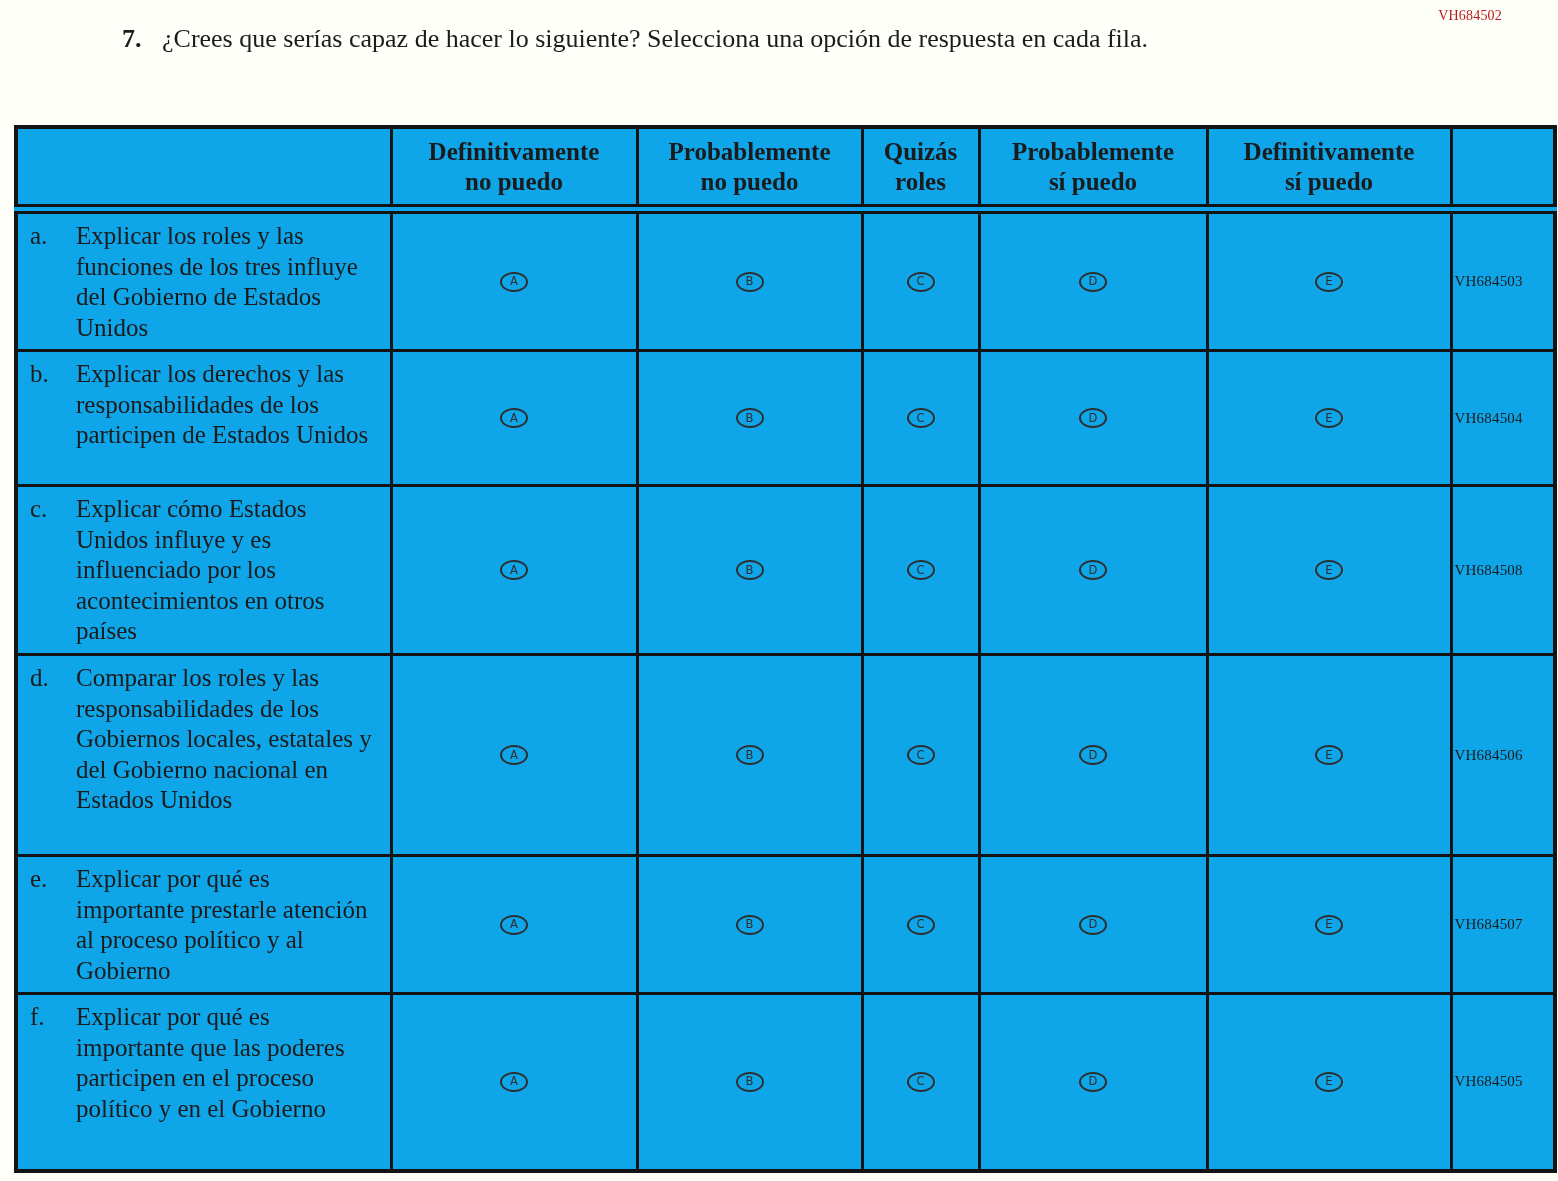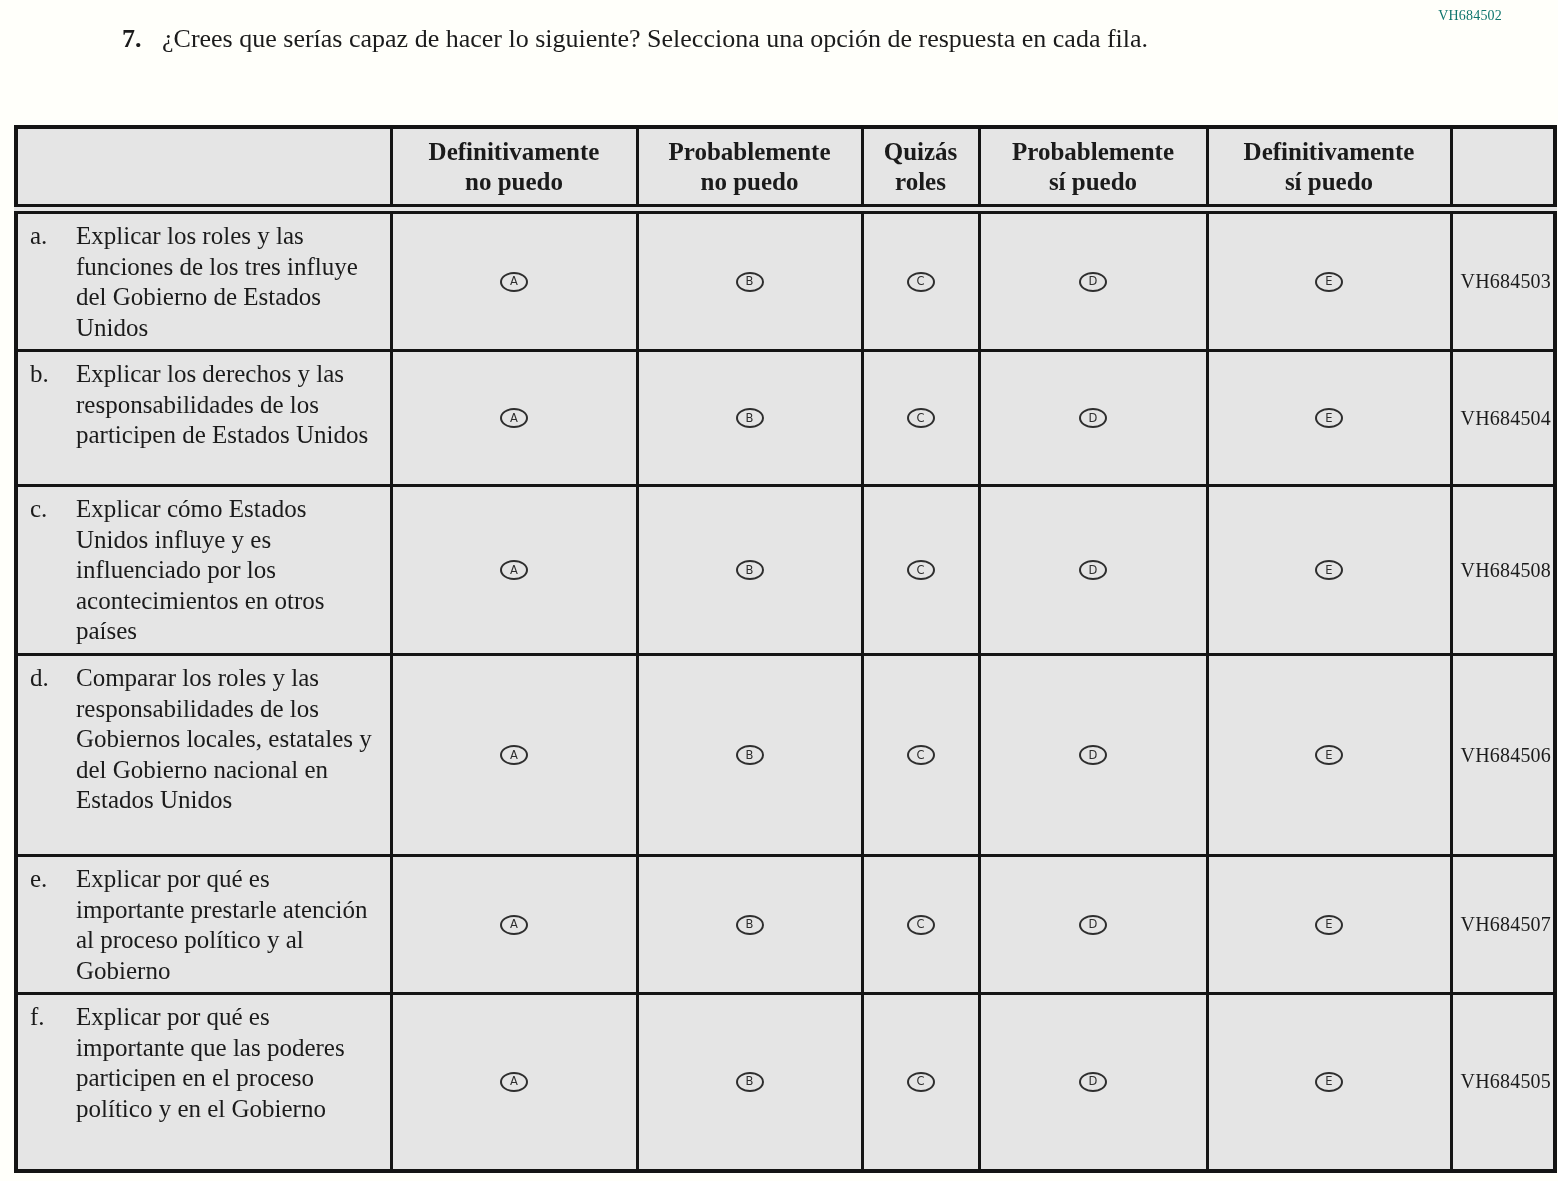--- a/index.html
+++ b/index.html
@@ -12,21 +12,21 @@
     font-family: "Liberation Serif", "DejaVu Serif", serif;
     color: #1b1b1b;
     overflow: hidden;
   }
   .page-code {
     position: absolute;
     top: 8px;
     right: 56px;
     font-size: 14px;
     letter-spacing: 0.2px;
-    color: #0f766e;
+    color: #b91c1c;
   }
   .question {
     position: absolute;
     top: 22px;
     left: 122px;
     width: 1210px;
     display: flex;
     font-size: 26px;
     line-height: 1.27;
   }
@@ -38,21 +38,21 @@
   .qtext { width: 1165px; }
   .qtext b { font-weight: normal; }
 
   table.grid {
     position: absolute;
     left: 14px;
     top: 125px;
     width: 1539px;
     border-collapse: collapse;
     table-layout: fixed;
-    background: #e5e5e5;
+    background: #0ea5e9;
     border: 4px solid #141414;
   }
   table.grid th, table.grid td {
     border: 3px solid #141414;
   }
   table.grid th {
     height: 82px;
     font-size: 25px;
     font-weight: bold;
     text-align: center;
@@ -87,23 +87,23 @@
     border: 2px solid #2e2e2e;
     border-radius: 50%;
     font-family: "DejaVu Sans", sans-serif;
     font-size: 11.5px;
     line-height: 1;
     color: #2e2e2e;
     cursor: pointer;
     background: transparent;
   }
   td.code-cell {
-    text-align: right;
+    text-align: left;
     vertical-align: middle;
-    font-size: 20px;
+    font-size: 15px;
     padding: 2px;
     letter-spacing: 0.2px;
   }
 </style>
 </head>
 <body>
 
 <div class="page">
 
   <div class="page-code">VH684502</div>

